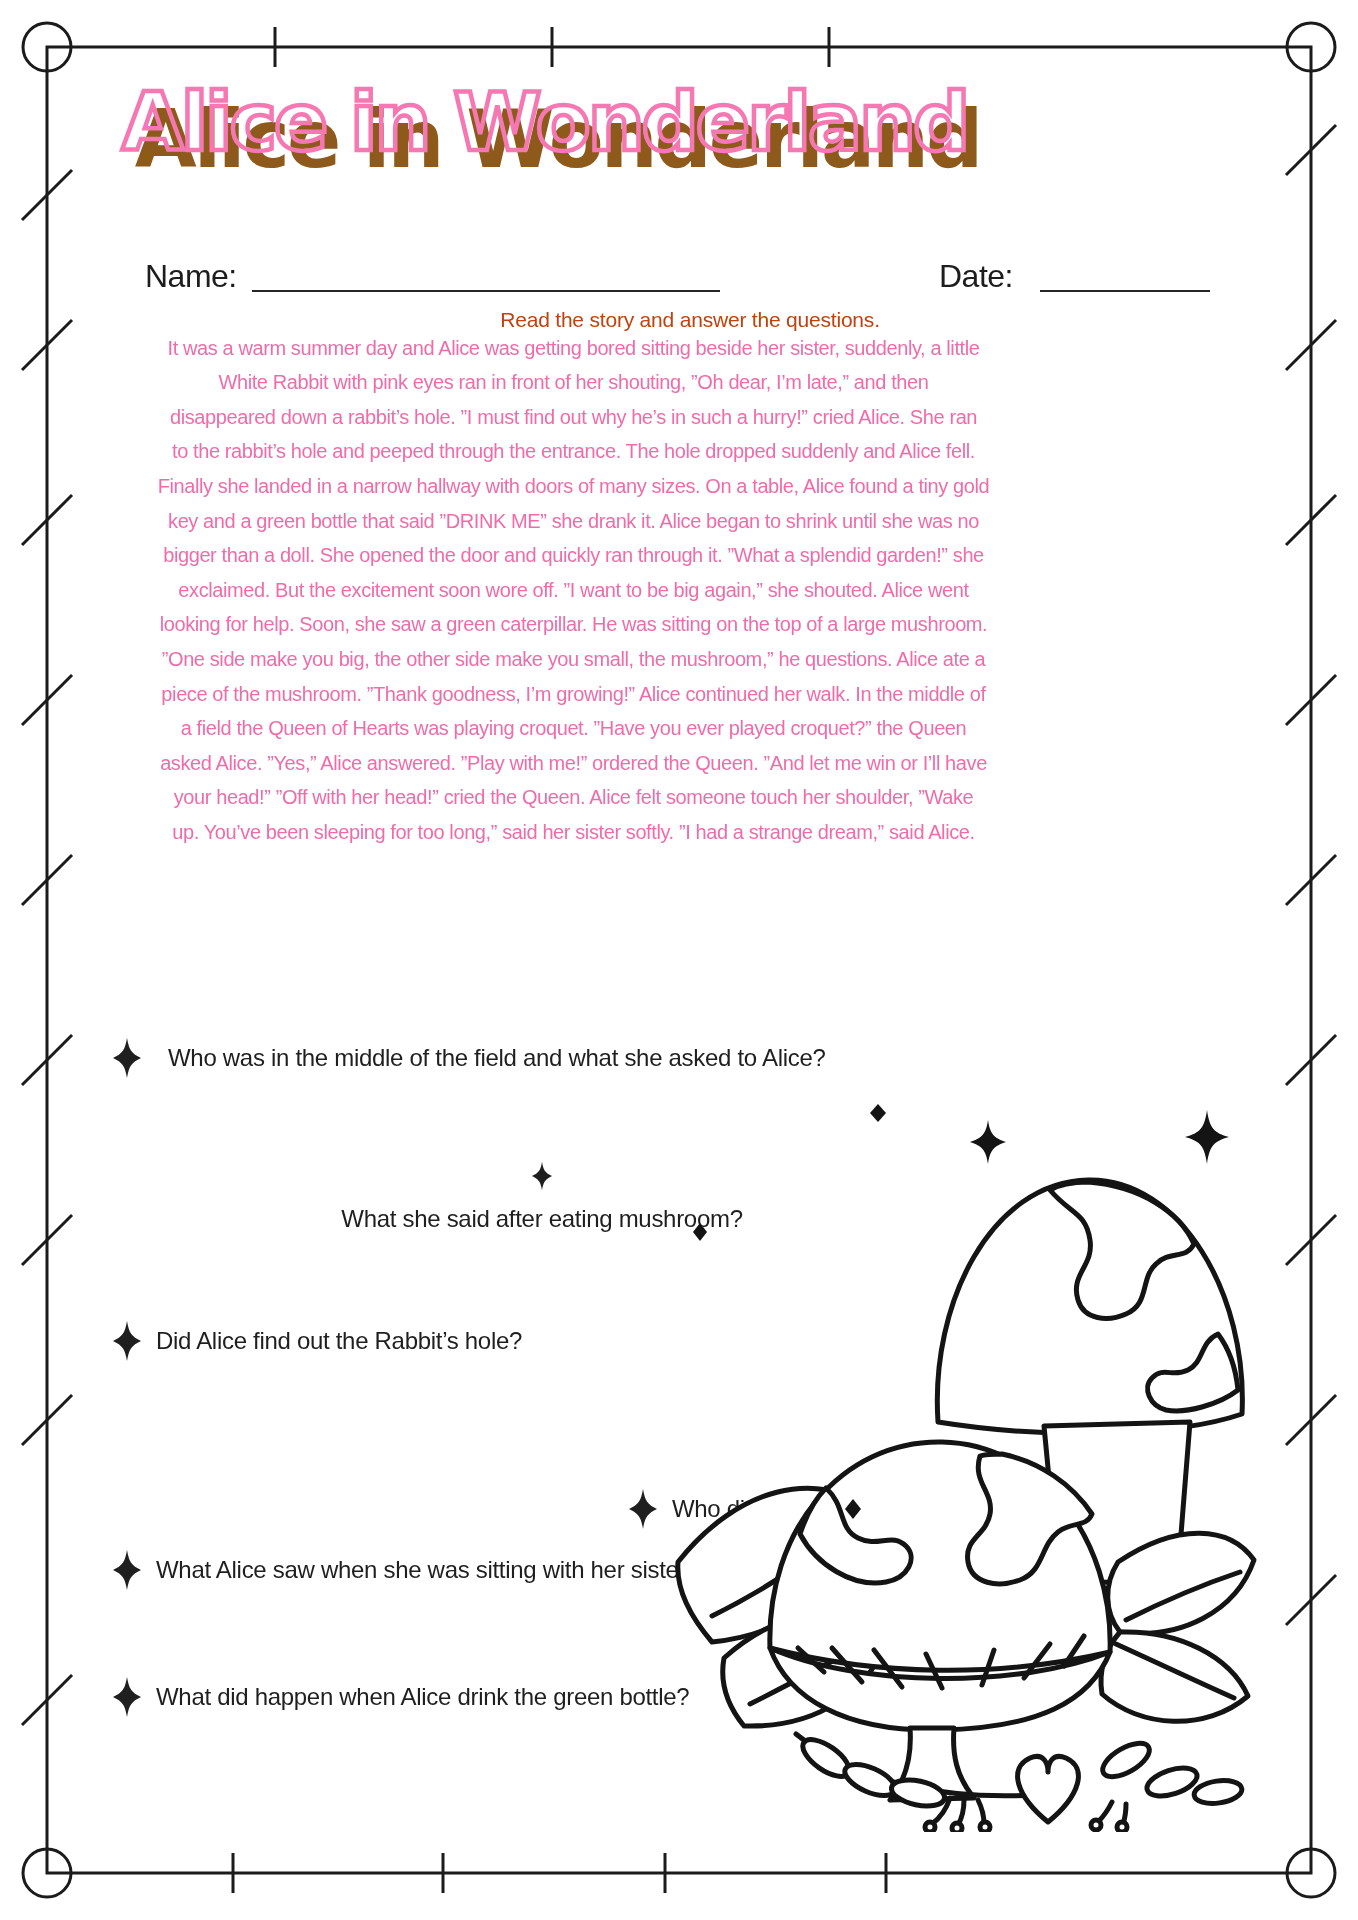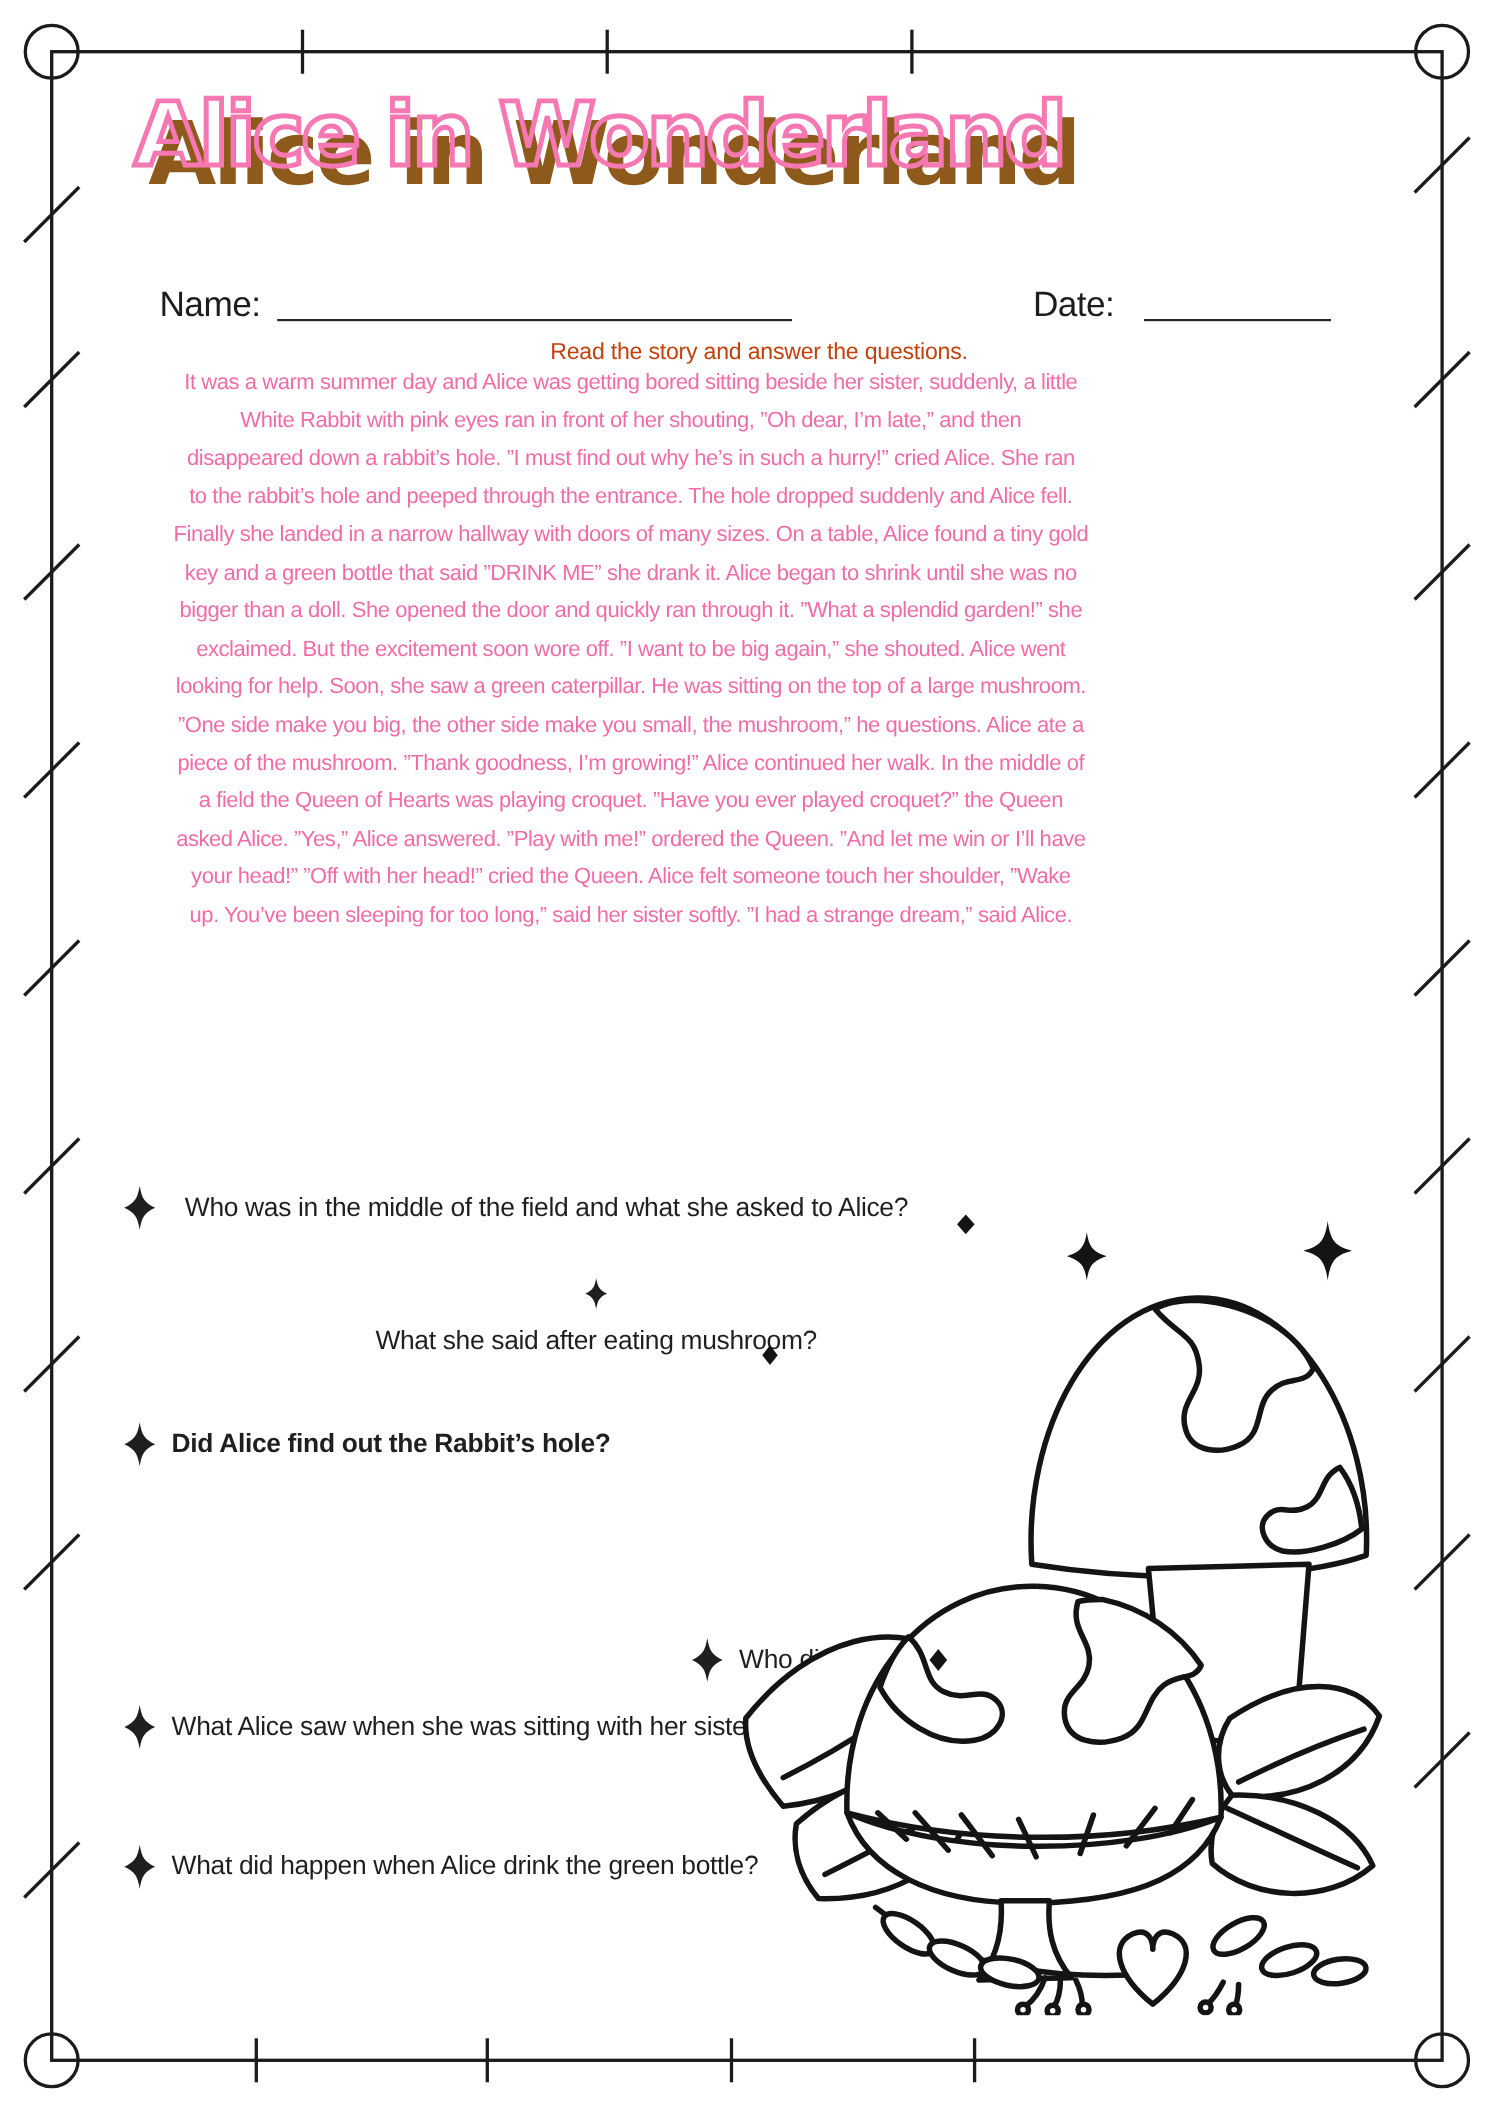--- a/index.html
+++ b/index.html
@@ -48,21 +48,21 @@
   .story { padding-top:0; }
   .story-spacer { height:34.6px; }
 
   
   .question {
     position:absolute; left:112px; width:860px; height:44px;
     display:flex; align-items:center; gap:14px; color:#1f1f1f;
   }
   .q-text { font-size:24px; letter-spacing:-0.3px; white-space:nowrap; }
   .q-bullet { width:30px; height:42px; flex:0 0 30px; }
-  .q1 { top:1076px;gap:26px; } .q2 { top:1161px;flex-direction:column; } .q3 { top:1291px;font-weight:bold; }
+  .q1 { top:1036px;gap:26px; } .q2 { top:1161px;flex-direction:column; } .q3 { top:1319px; }
   .q4 { top:1487px;justify-content:flex-end; } .q5 { top:1548px; } .q6 { top:1675px; }
 
   .illus-svg { left:620px; top:1092px; width:640px; height:740px; }
 </style>
 </head>
 <body>
 
 <div class="page">
 
   <svg class="frame-svg" width="1358" height="1920" viewBox="0 0 1358 1920">

